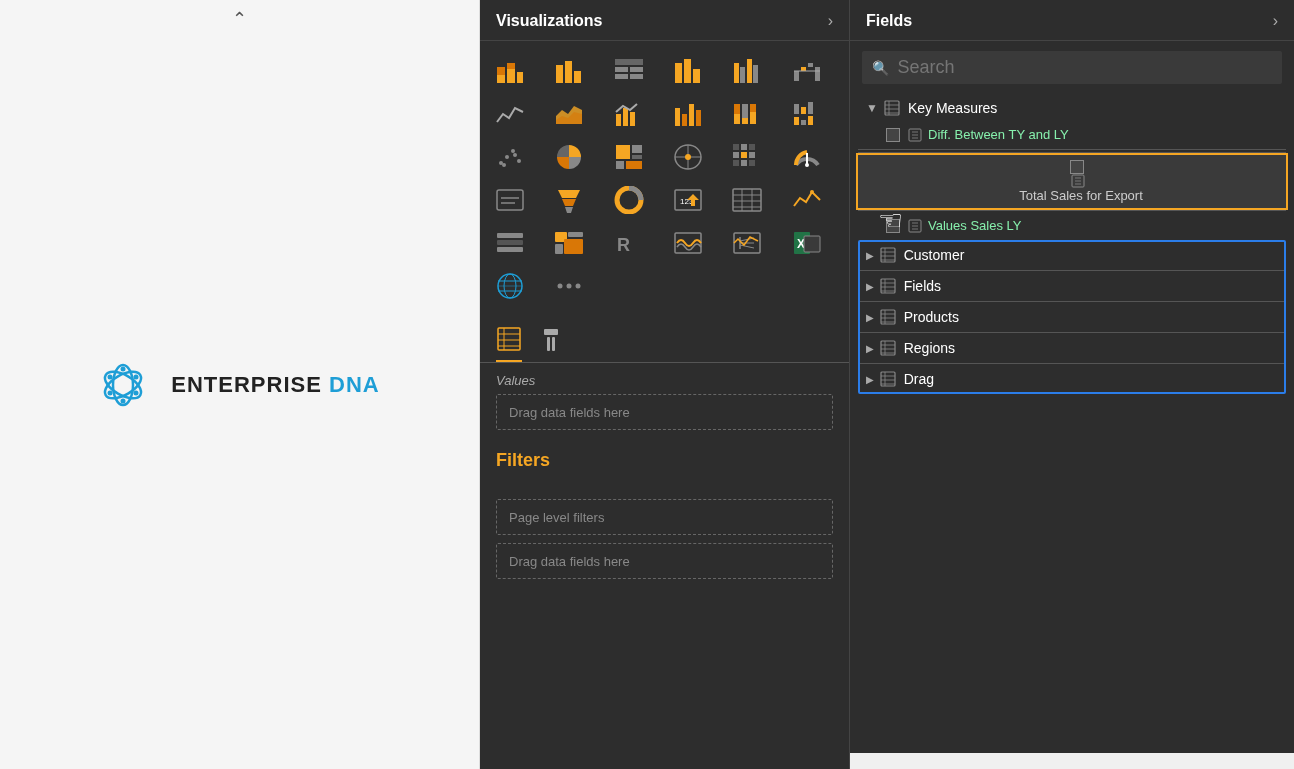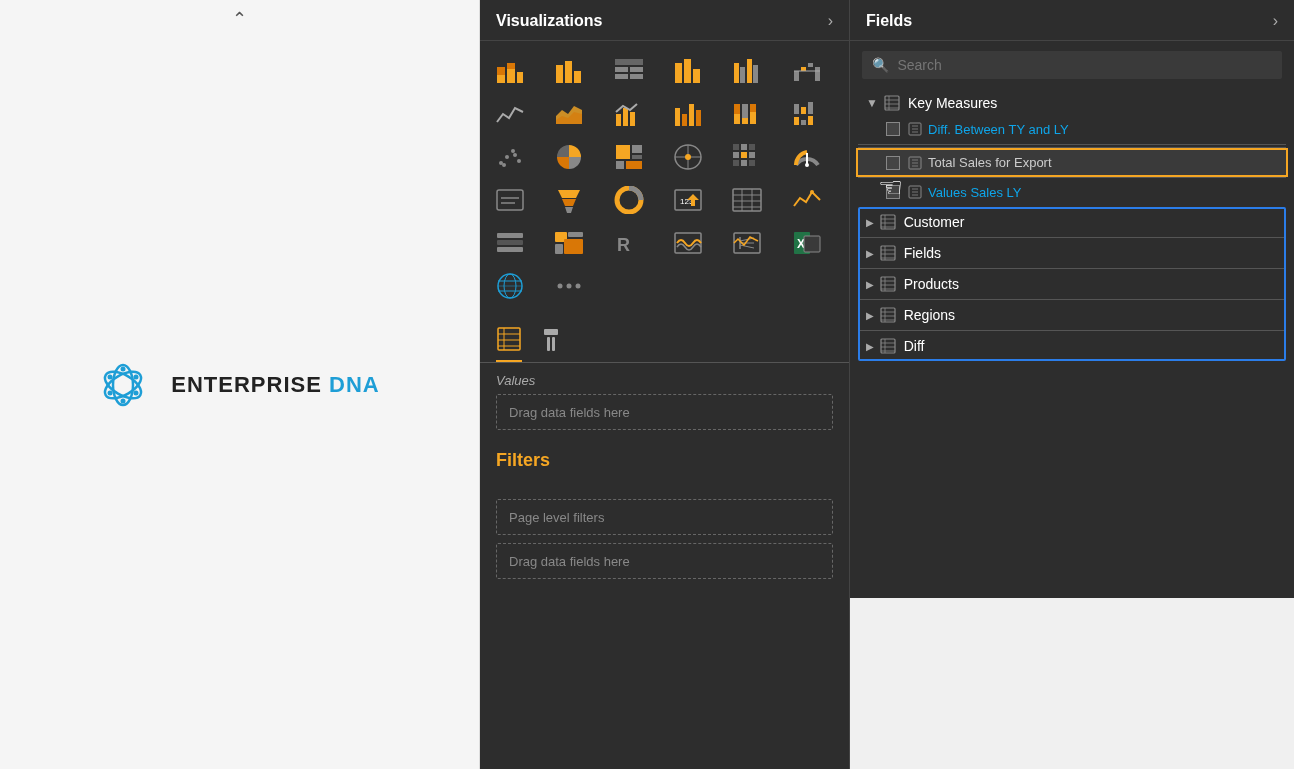--- a/index.html
+++ b/index.html
@@ -156,42 +156,42 @@
     .filters-title {
       font-size: 18px;
       font-weight: 600;
       color: #f5a623;
       margin-bottom: 28px;
     }
 
     
     .fields-panel {
       width: 444px;
-      height: 598px;
+      height: 753px;
       background: #2d2d2d;
       display: flex;
       flex-direction: column;
     }
 
     .search-box {
       margin: 10px 12px;
       display: flex;
       align-items: center;
       background: #3a3a3a;
       border-radius: 2px;
       padding: 6px 10px;
       gap: 8px;
     }
 
     .search-box input {
       background: transparent;
       border: none;
       outline: none;
       color: #ccc;
-      font-size: 14px;
+      font-size: 18px;
       flex: 1;
     }
 
     .search-icon {
       color: #aaa;
       font-size: 14px;
     }
 
     .fields-list {
       flex: 1;
@@ -222,24 +222,24 @@
       margin-right: 8px;
     }
 
     .table-icon svg {
       width: 16px;
       height: 16px;
     }
 
     .field-item {
       display: flex;
-      align-items: flex-start;
+      align-items: flex-end;
       padding: 5px 10px 5px 28px;
       cursor: pointer;
-      color: #0ea5e9;
+      color: #86efac;
       font-size: 13px;
     }
 
     .field-checkbox {
       width: 14px;
       height: 14px;
       border: 1px solid #888;
       background: #444;
       margin-right: 8px;
       flex-shrink: 0;
@@ -283,27 +283,28 @@
     }
 
     .divider-line {
       height: 1px;
       background: #555;
       margin: 2px 0;
     }
 
     .total-sales-export {
       display: flex;
-      align-items: flex-end;
+      align-items: center;
       padding: 5px 10px 5px 28px;
       background: #3a3a3a;
       outline: 2px solid #f5a623;
       cursor: pointer;
       color: #ccc;
       font-size: 13px;
+      flex-direction: column;
     }
 
     
     .cursor-hand {
       position: absolute;
       font-size: 26px;
       color: #fff;
       pointer-events: none;
       z-index: 10;
     }
@@ -780,20 +781,20 @@
         <span class="expand-arrow" style="font-size:10px;">▶</span>
         <span class="table-icon">
           <svg viewBox="0 0 16 16" width="16" height="16">
             <rect x="1" y="1" width="14" height="14" rx="1" fill="none" stroke="#888" stroke-width="1.2"></rect>
             <line x1="1" y1="5" x2="15" y2="5" stroke="#888" stroke-width="0.8"></line>
             <line x1="1" y1="9" x2="15" y2="9" stroke="#888" stroke-width="0.8"></line>
             <line x1="1" y1="13" x2="15" y2="13" stroke="#888" stroke-width="0.8"></line>
             <line x1="5" y1="1" x2="5" y2="15" stroke="#888" stroke-width="0.8"></line>
           </svg>
         </span>
-        <span>Diff</span>
+        <span>Drag</span>
       </div>
 
       <div class="cursor-hand" style="bottom: 155px; left: 18px; font-size: 28px;">☜</div>
     </div>
 
   </div>
 </div>
 
 </body></html>

